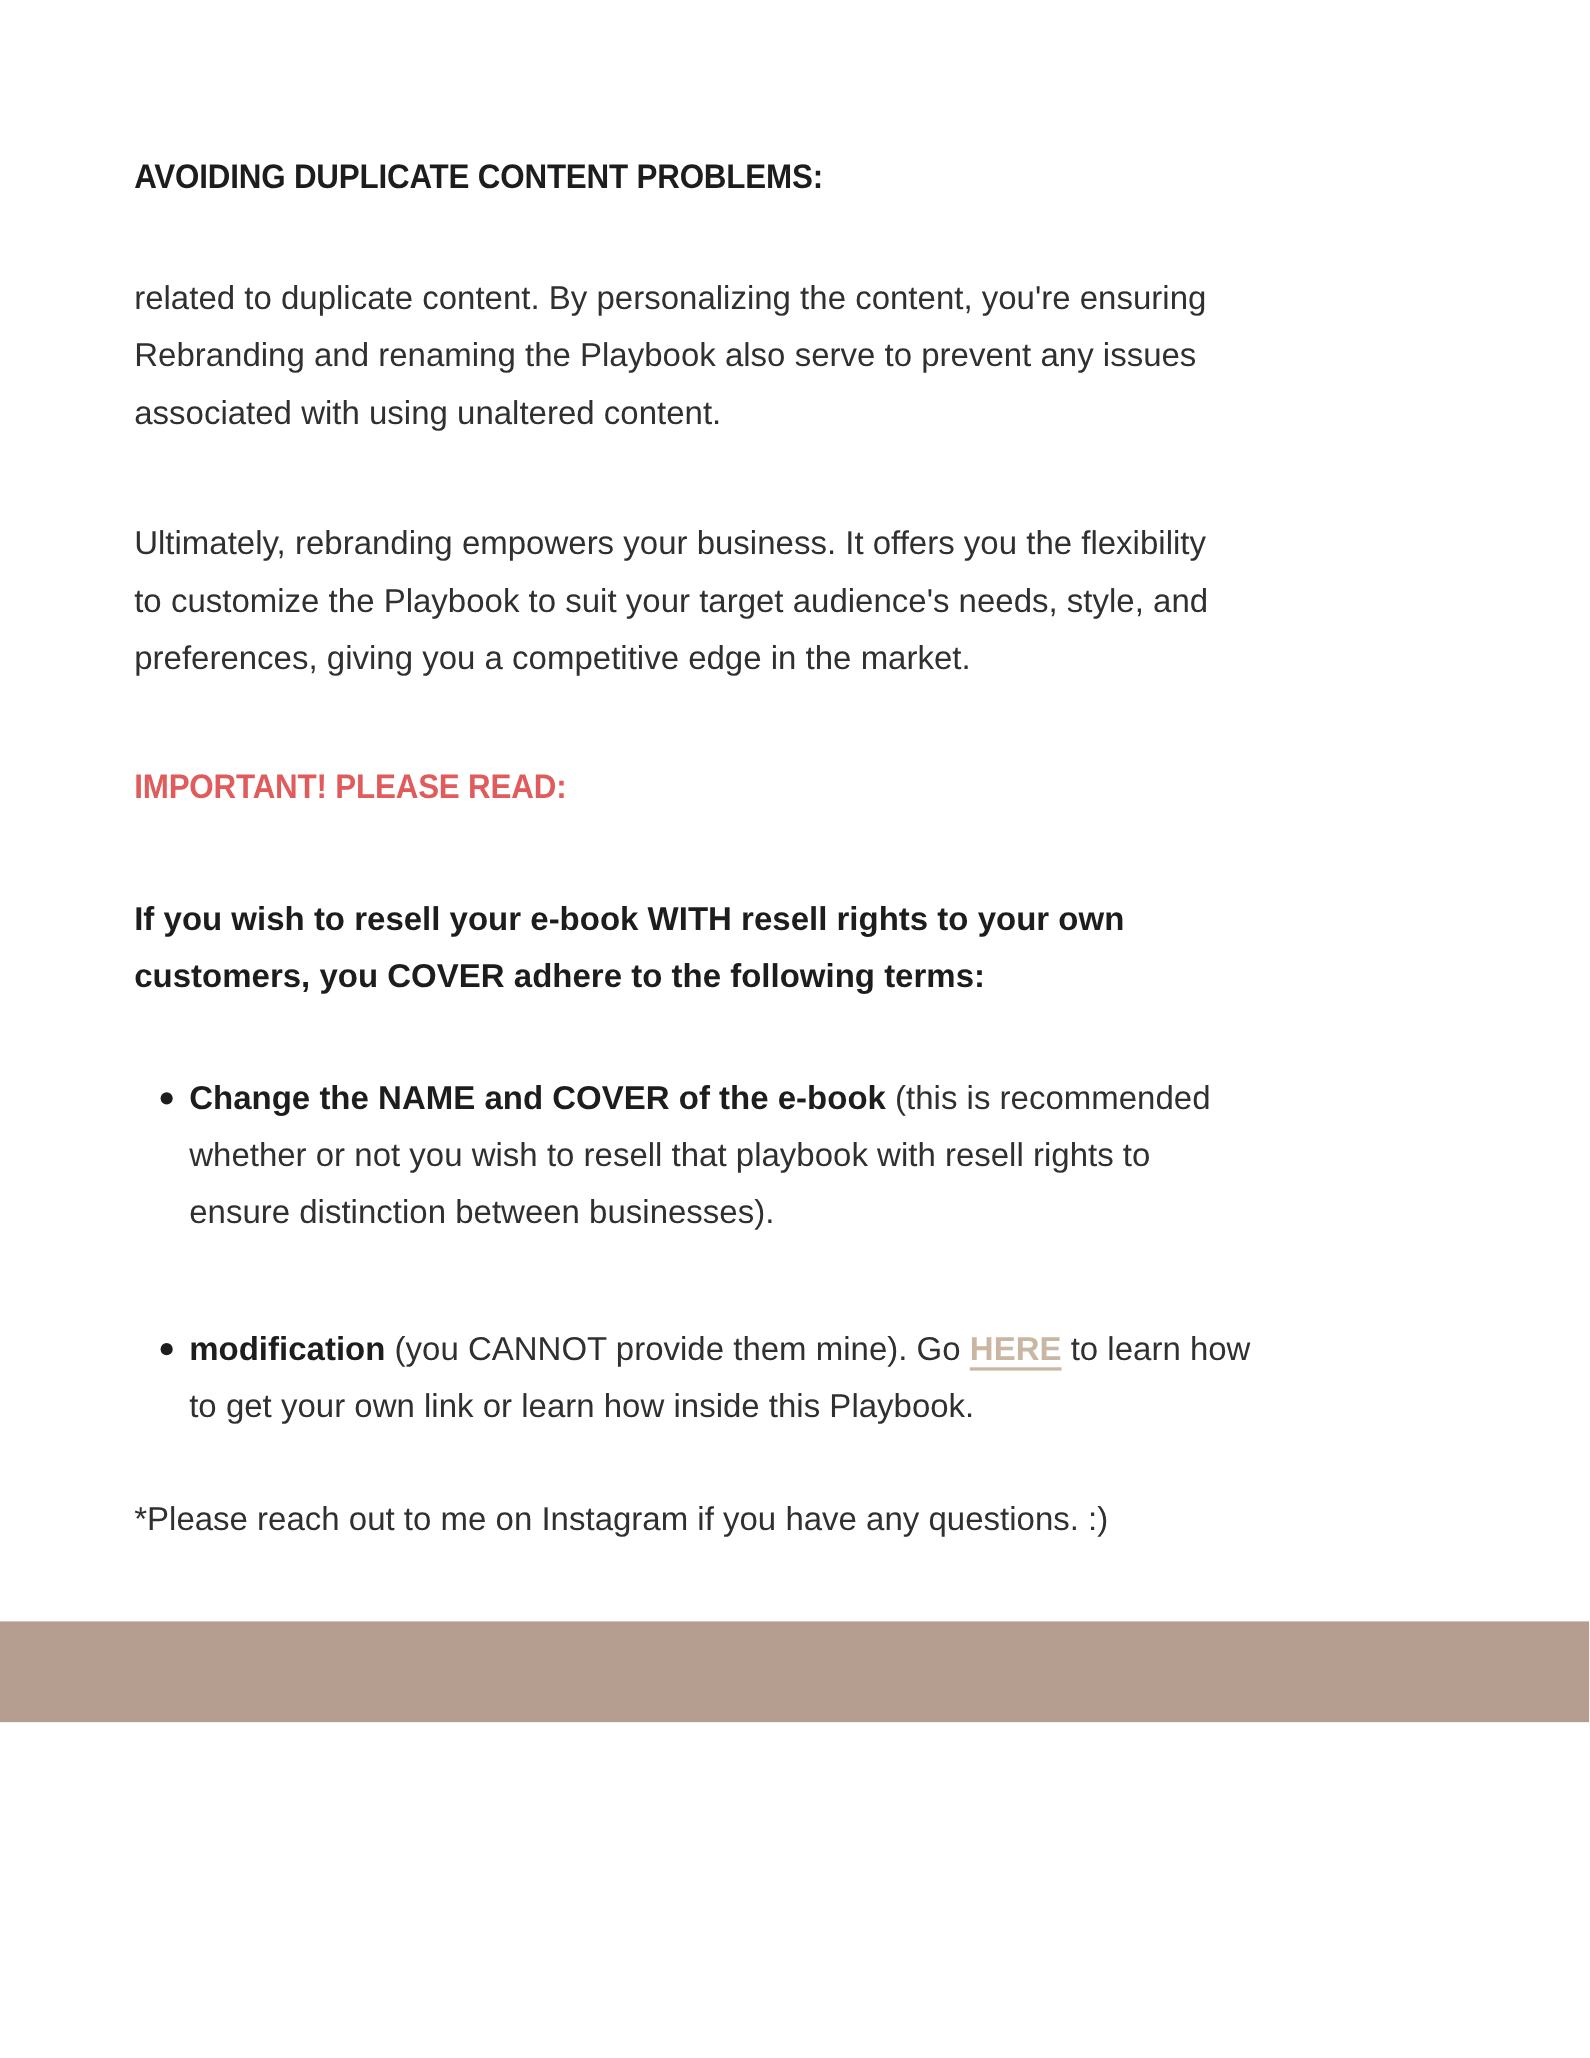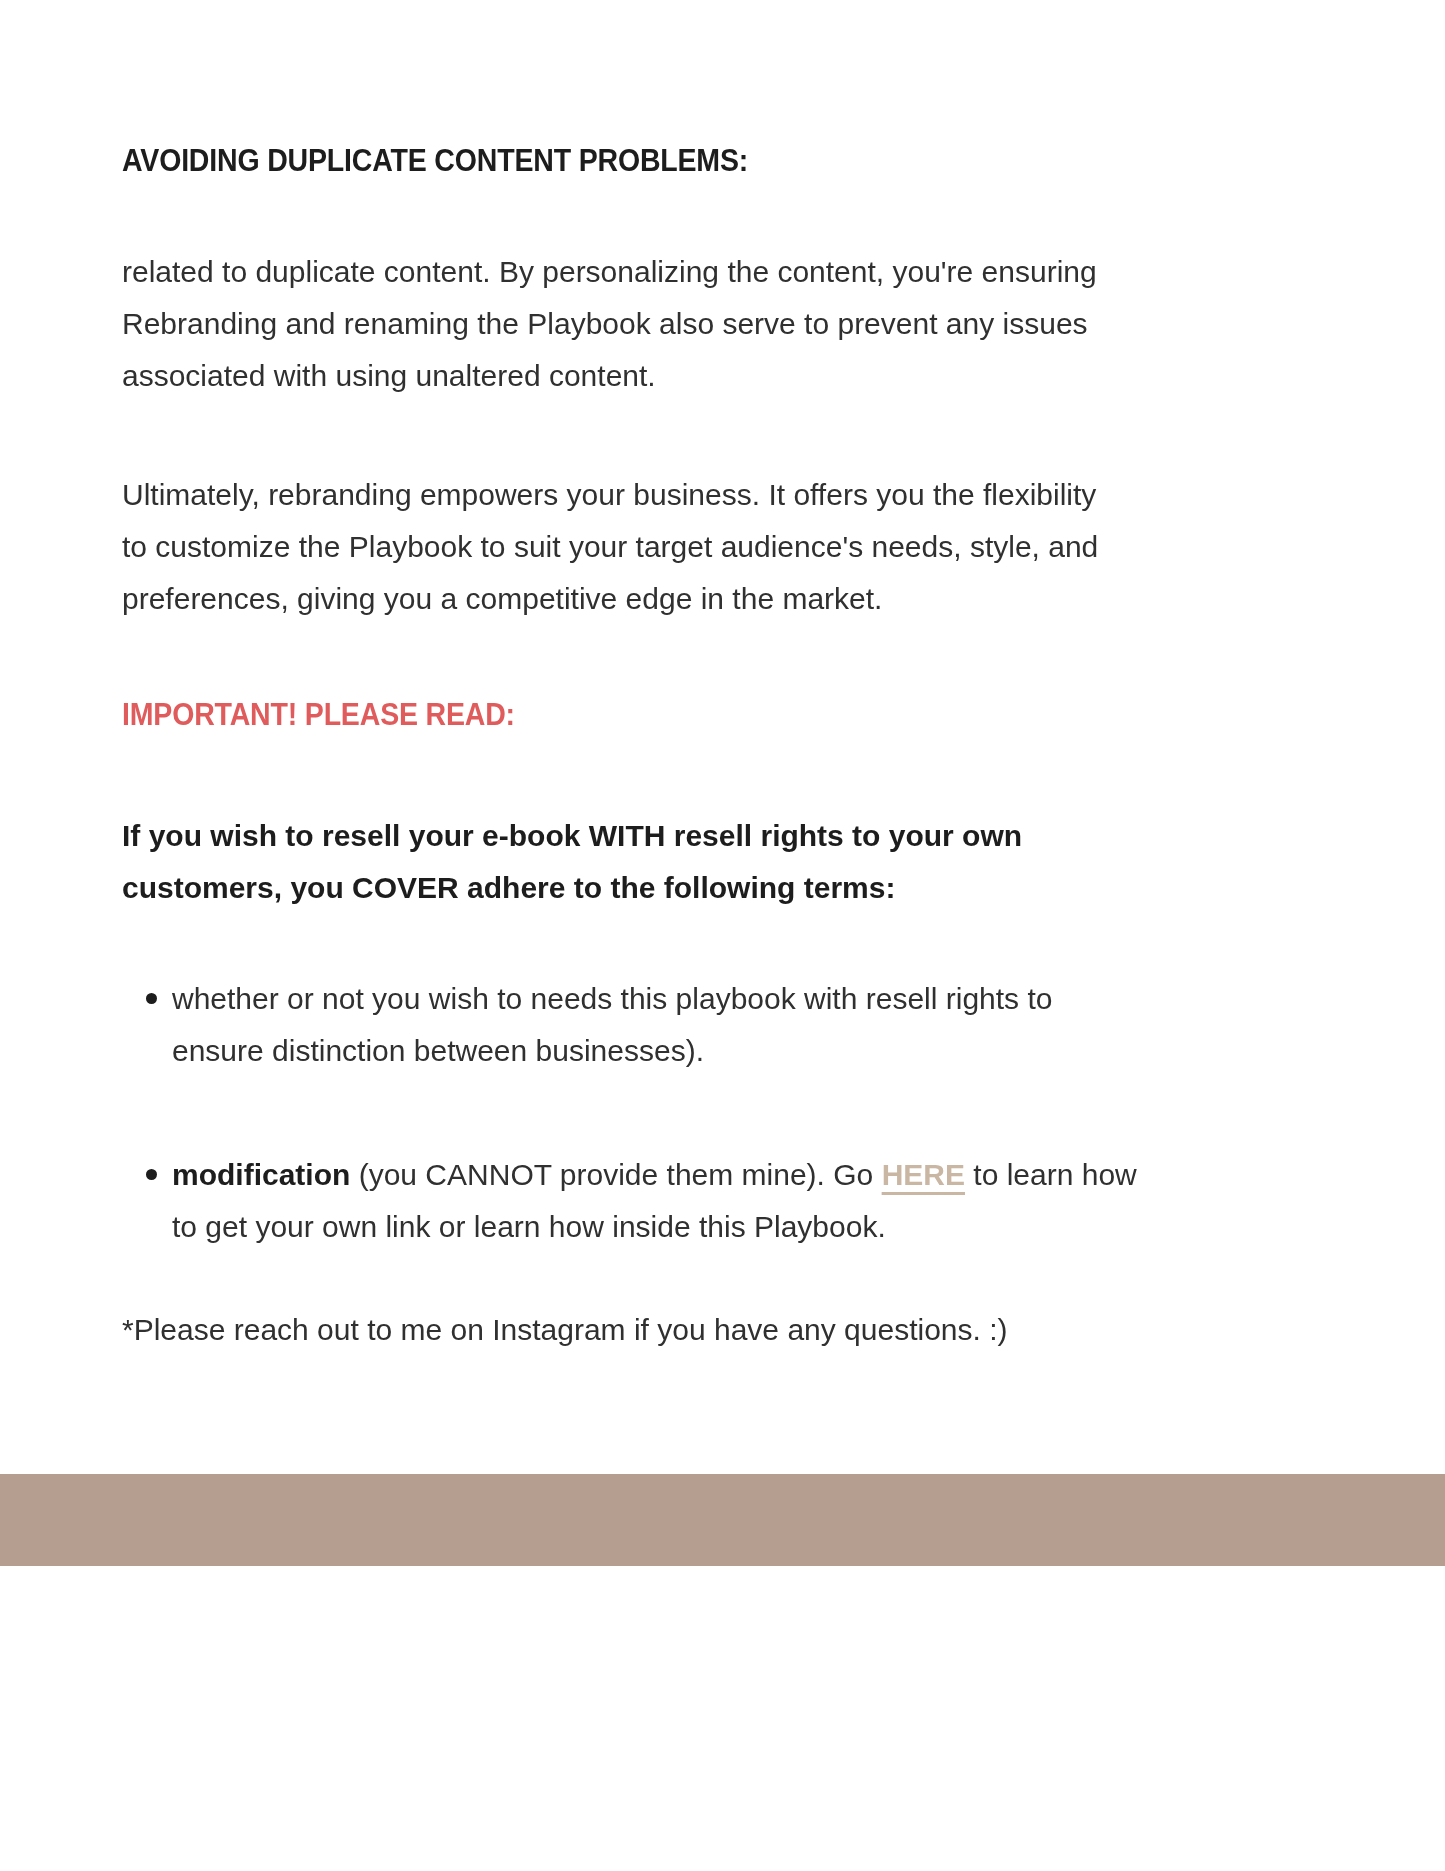--- a/index.html
+++ b/index.html
@@ -80,21 +80,22 @@
       <span class="squeeze">IMPORTANT! PLEASE READ:</span>
     </h2>
 
     <div class="para intro">
         <div class="tline">If you wish to resell your e-book WITH resell rights to your own</div>
         <div class="tline">customers, you COVER adhere to the following terms:</div>
       </div>
 
     <ul class="bullets">
       <li class="bullet-item">
-          <div class="tline"><span>whether or not you wish to needs this playbook with resell rights to</span></div>
+          <div class="tline"><span class="b">Change the NAME and COVER of the e-book</span><span> (this is recommended</span></div>
+          <div class="tline"><span>whether or not you wish to resell that playbook with resell rights to</span></div>
           <div class="tline"><span>ensure distinction between businesses).</span></div>
         </li>
       <li class="bullet-item">
           <div class="tline"><span class="b">modification</span><span> (you CANNOT provide them mine). Go </span><a class="here-link">HERE</a><span> to learn how</span></div>
           <div class="tline"><span>to get your own link or learn how inside this Playbook.</span></div>
         </li>
     </ul>
 
     <p class="note">*Please reach out to me on Instagram if you have any questions. :)</p>
 

